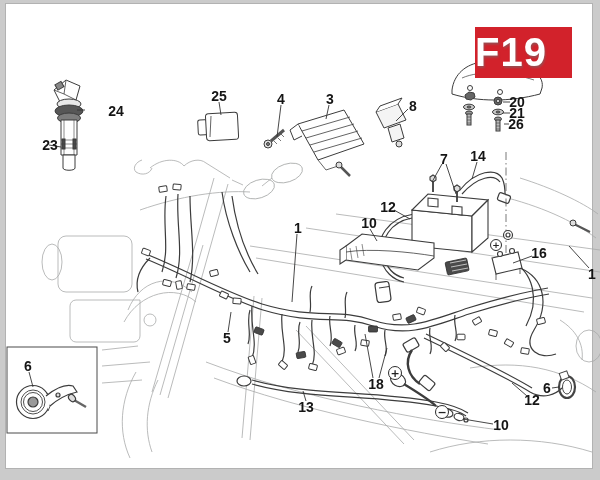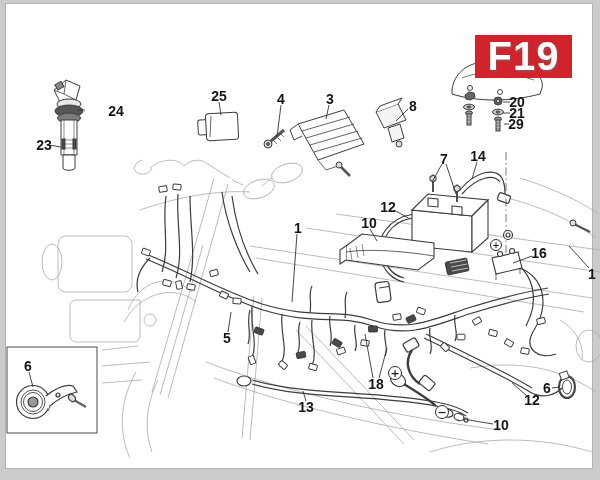--- a/index.html
+++ b/index.html
@@ -1,22 +1,22 @@
 <!DOCTYPE html>
 <html><head>
 <meta charset="utf-8">
 <style>
   html,body{margin:0;padding:0;}
   body{width:600px;height:480px;background:#cbcbcb;font-family:"Liberation Sans",sans-serif;}
   .stage{position:relative;width:600px;height:480px;overflow:hidden;}
   .page-surface{position:absolute;left:5px;top:3px;width:588px;height:466px;
     background:#ffffff;border:1px solid #b2b2b2;box-sizing:border-box;}
   svg.artwork{position:absolute;left:0;top:0;width:600px;height:480px;}
-  .badge{position:absolute;left:475px;top:27px;width:97px;height:43px;
-    display:flex;align-items:center;justify-content:center;margin-top:8px;}
+  .badge{position:absolute;left:475px;top:27px;width:97px;height:51px;
+    display:flex;align-items:center;}
   .badge span{font-weight:bold;font-size:40px;letter-spacing:1px;color:#fff;
     text-shadow:1px 2px 2px rgba(110,110,110,.55);}
   .callout{position:absolute;transform:translate(-50%,-50%);
     font-weight:bold;font-size:14px;color:#151515;line-height:1;white-space:nowrap;}
   .terminal-symbol{position:absolute;transform:translate(-50%,-50%);
     border:1.4px solid #2e2e2e;border-radius:50%;background:#fff;
     display:flex;align-items:center;justify-content:center;
     font-weight:bold;font-family:"DejaVu Sans",sans-serif;color:#222;box-sizing:border-box;}
 </style>
 </head>
@@ -300,21 +300,21 @@
       <div class="callout" style="left: 501px; top: 425px;">10</div>
       <div class="callout" style="left: 388px; top: 207px;">12</div>
       <div class="callout" style="left: 532px; top: 400px;">12</div>
       <div class="callout" style="left: 306px; top: 407px;">13</div>
       <div class="callout" style="left: 478px; top: 156px;">14</div>
       <div class="callout" style="left: 547px; top: 388px;">6</div>
       <div class="callout" style="left: 539px; top: 253px;">16</div>
       <div class="callout" style="left: 376px; top: 384px;">18</div>
       <div class="callout" style="left: 517px; top: 102px;">20</div>
       <div class="callout" style="left: 517px; top: 113px;">21</div>
-      <div class="callout" style="left: 516px; top: 124px;">29</div>
-      <div class="callout" style="left: 44px; top: 145px;">23</div>
+      <div class="callout" style="left: 516px; top: 124px;">26</div>
+      <div class="callout" style="left: 50px; top: 145px;">23</div>
       <div class="callout" style="left: 92px; top: 111px; margin-left: 24px;">24</div>
       <div class="callout" style="left: 219px; top: 96px;">25</div>
       <div class="terminal-symbol" style="left: 496px; top: 245px; width: 12px; height: 12px; font-size: 9px;">+</div>
       <div class="terminal-symbol" style="left: 395px; top: 373px; width: 14px; height: 14px; font-size: 11px;">+</div>
       <div class="terminal-symbol" style="left: 442px; top: 412px; width: 14px; height: 14px; font-size: 11px;">−</div>
     </div>
 </div>
 
 </body></html>

